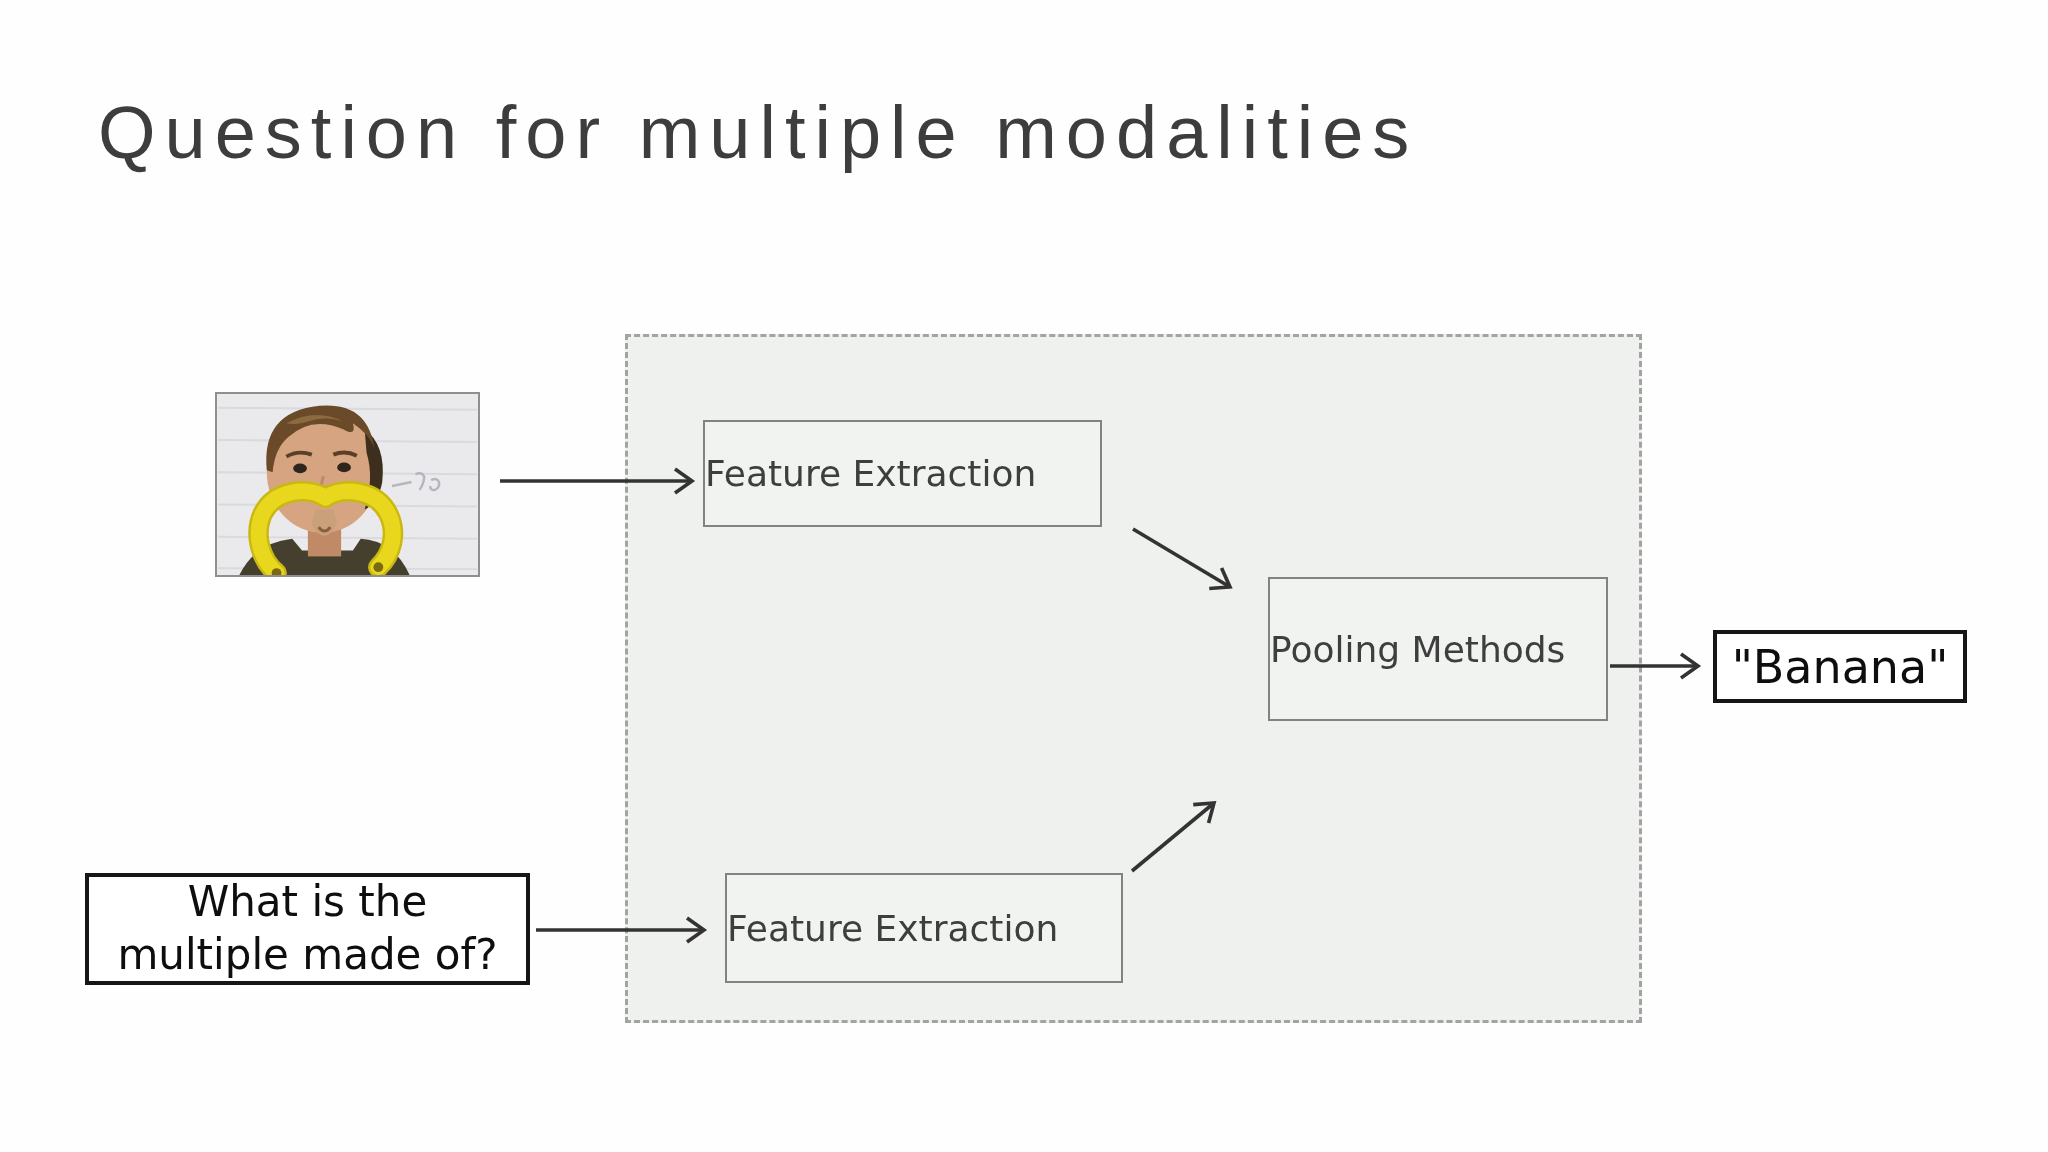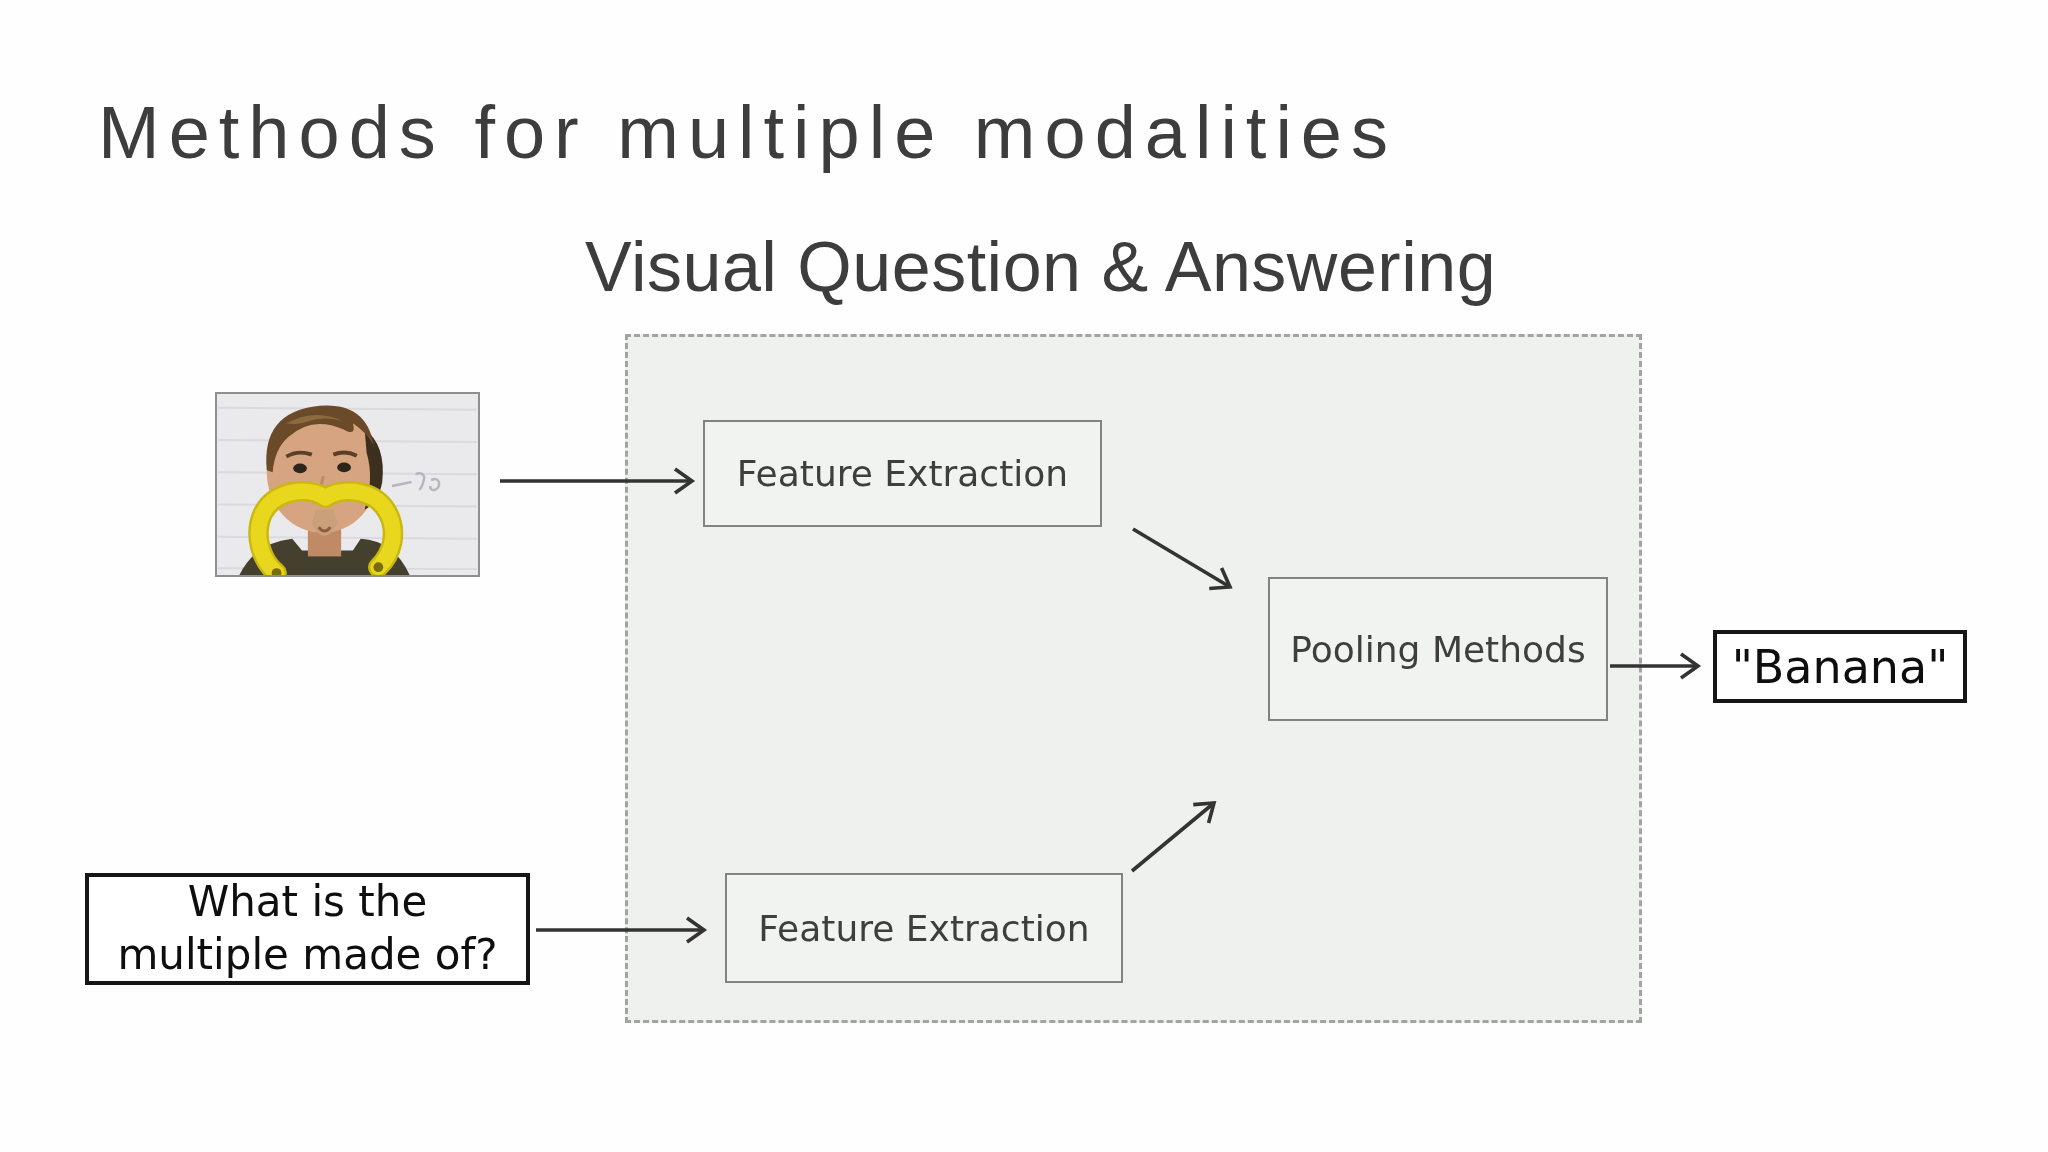--- a/index.html
+++ b/index.html
@@ -37,21 +37,21 @@
   
   .panel{
     position:absolute;left:625px;top:334px;width:1017px;height:689px;
     border:3px dashed var(--panel-border,#a3a3a3);
     background:var(--panel-fill,#eff1ee);
     box-sizing:border-box;
   }
 
   .node{
     position:absolute;
-    display:flex;align-items:center;justify-content:center;
+    display:flex;align-items:center;
     border:2px solid var(--box-border,#828282);
     background:var(--node-fill,#f1f3f0);
     box-sizing:border-box;
     font-family:"DejaVu Sans", sans-serif;
     font-size:36px;color:var(--diagram-text,#3e3e3e);
     white-space:nowrap;
   }
   .node.fe-top{left:703px;top:420px;width:399px;height:107px;}
   .node.pooling{left:1268px;top:577px;width:340px;height:144px;}
   .node.fe-bottom{left:725px;top:873px;width:398px;height:110px;}
@@ -68,22 +68,21 @@
   .question-box{left:85px;top:873px;width:445px;height:112px;font-size:42px;line-height:1.26;justify-content:center;}
   .answer-box{left:1713px;top:630px;width:254px;height:73px;font-size:46px;}
 
   .arrows{position:absolute;inset:0;pointer-events:none;}
 </style>
 </head>
 <body>
 
 <div class="slide">
 
-  <div class="slide-title">Methods for multiple modalities</div>
-  <div class="slide-subtitle">Visual Question &amp; Answering</div>
+  <div class="slide-title">Question for multiple modalities</div>
 
   <div class="photo">
     <svg viewBox="0 0 265 185">
 
       <rect x="0" y="0" width="265" height="185" fill="#eaeaed"></rect>
       <g stroke="#d9d9de" stroke-width="2">
         <line x1="0" y1="14" x2="265" y2="16"></line>
         <line x1="0" y1="47" x2="265" y2="49"></line>
         <line x1="0" y1="80" x2="265" y2="82"></line>
         <line x1="0" y1="113" x2="265" y2="115"></line>

